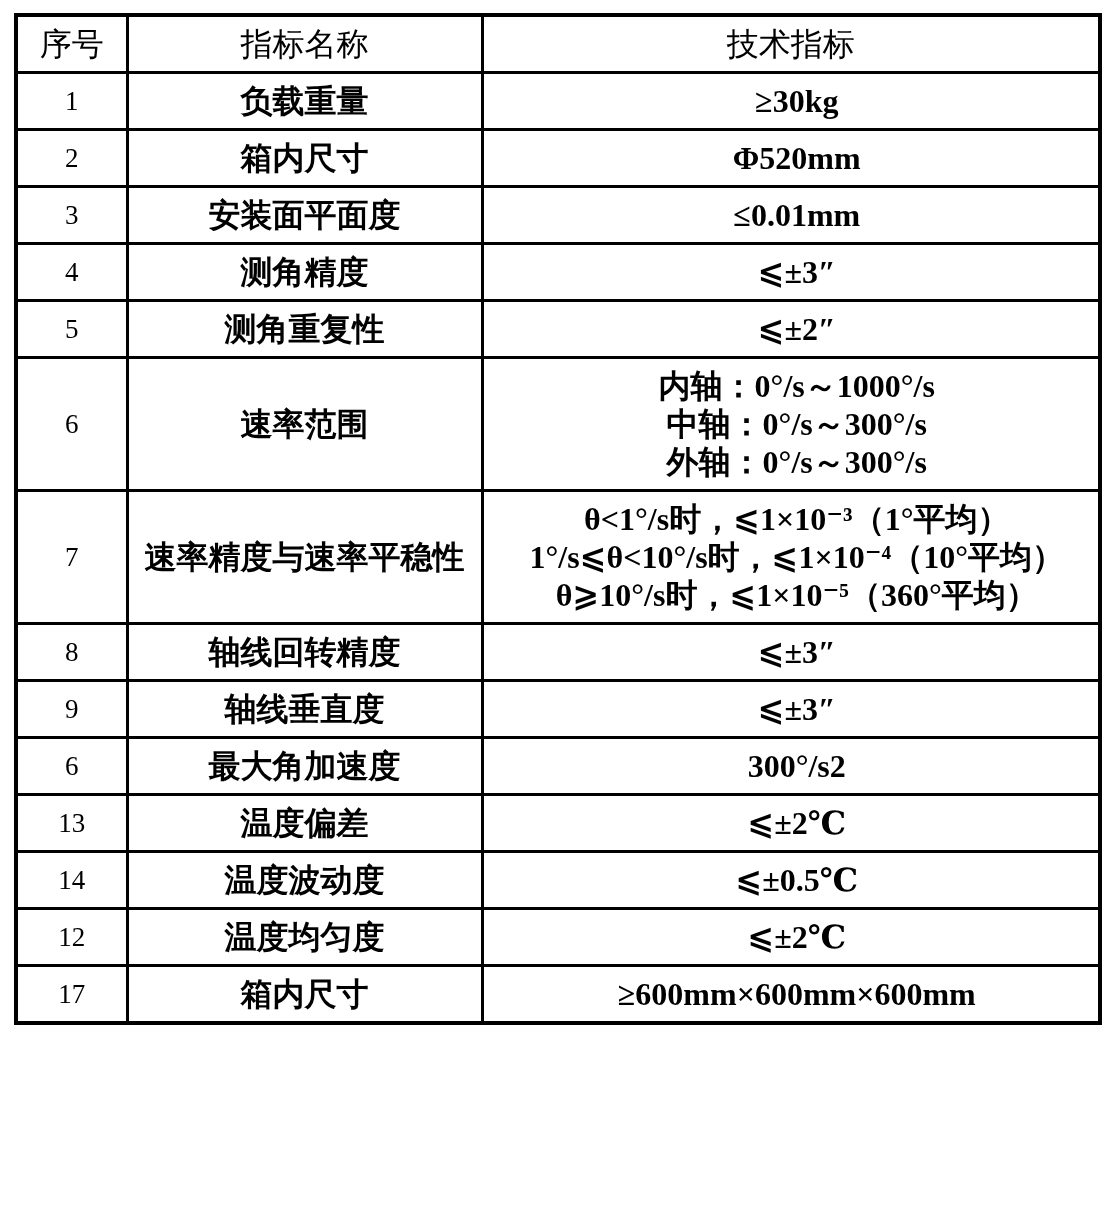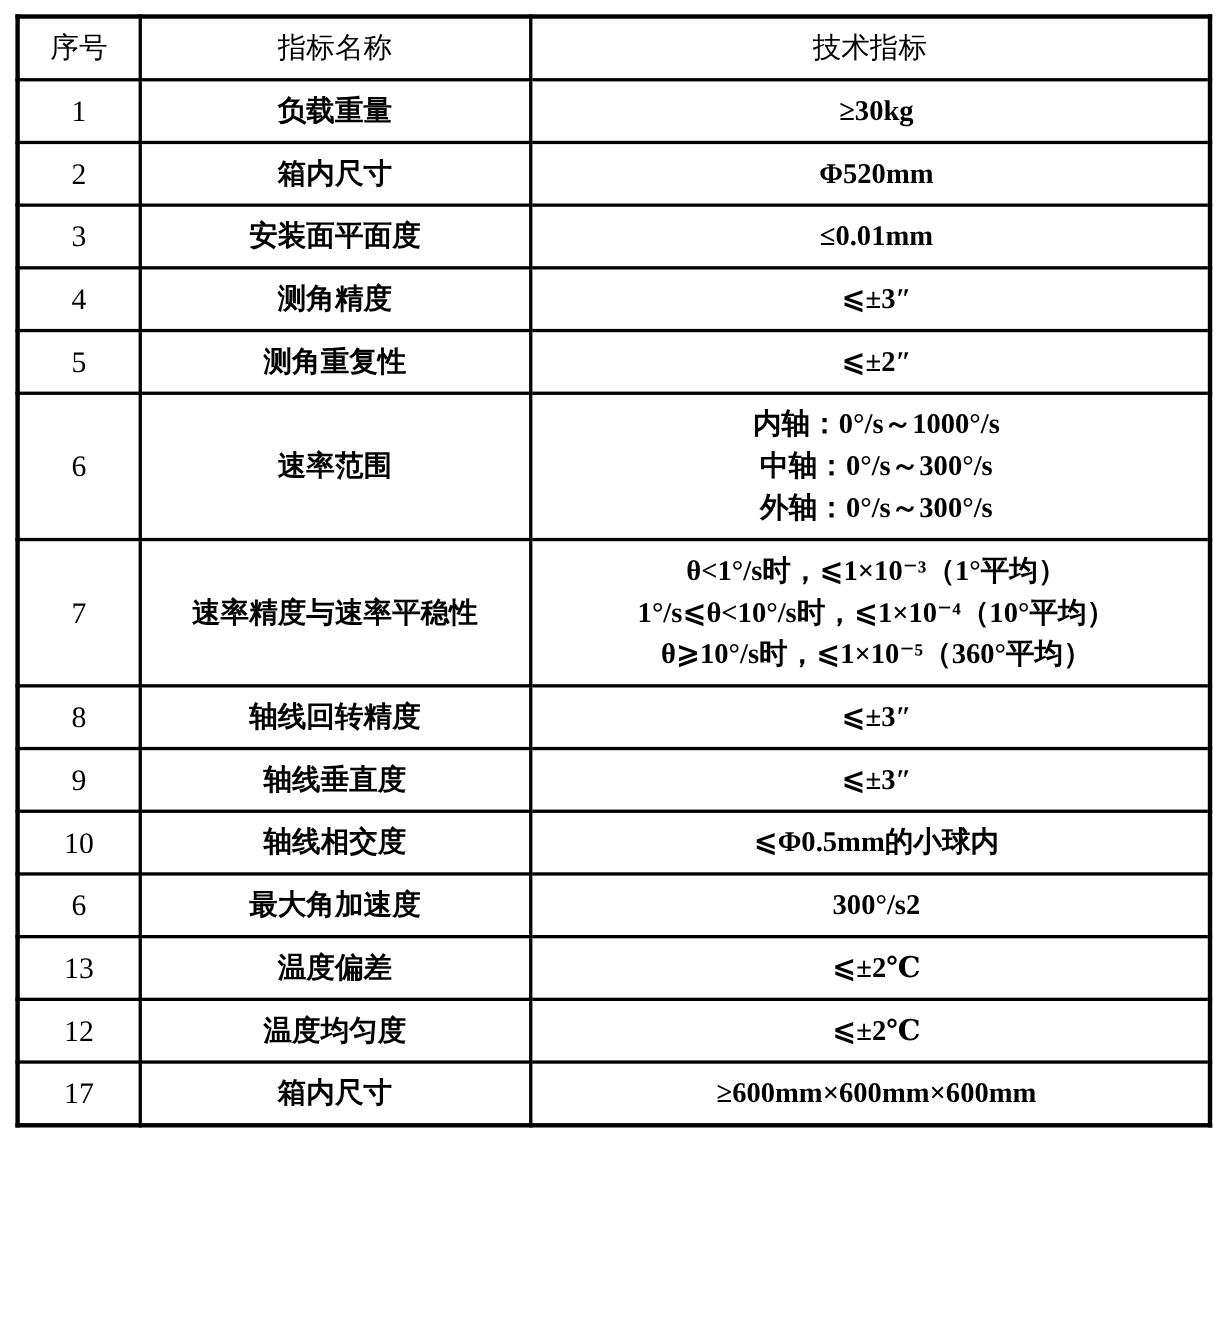--- a/index.html
+++ b/index.html
@@ -28,21 +28,21 @@
     border: 4px solid #000000;
   }
   col.c1 { width: 111px; }
   col.c2 { width: 355px; }
   col.c3 { width: 618px; }
   th, td {
     border: 3px solid #000000;
     text-align: center;
     vertical-align: middle;
     padding: 8px 4px;
-    font-size: 26px;
+    font-size: 32px;
     line-height: 38px;
     overflow: hidden;
   }
   th {
     font-weight: normal;
   }
   td.no-cell {
     font-weight: normal;
     font-size: 27px;
   }
@@ -137,38 +137,38 @@
           </td>
         </tr>
         <tr>
           <td class="no-cell">9</td>
           <td class="name-cell">轴线垂直度</td>
           <td class="spec-cell">
             <span class="spec-line">⩽±3″</span>
           </td>
         </tr>
         <tr>
-          <td class="no-cell">10</td>
-          <td class="name-cell">轴线相交度</td>
-          <td class="spec-cell">
-            <span class="spec-line">⩽Φ0.5mm的小球内</span>
-          </td>
-        </tr>
-        <tr>
           <td class="no-cell">6</td>
           <td class="name-cell">最大角加速度</td>
           <td class="spec-cell">
             <span class="spec-line">300°/s2</span>
           </td>
         </tr>
         <tr>
           <td class="no-cell">13</td>
           <td class="name-cell">温度偏差</td>
           <td class="spec-cell">
             <span class="spec-line">⩽±2℃</span>
+          </td>
+        </tr>
+        <tr>
+          <td class="no-cell">14</td>
+          <td class="name-cell">温度波动度</td>
+          <td class="spec-cell">
+            <span class="spec-line">⩽±0.5℃</span>
           </td>
         </tr>
         <tr>
           <td class="no-cell">12</td>
           <td class="name-cell">温度均匀度</td>
           <td class="spec-cell">
             <span class="spec-line">⩽±2℃</span>
           </td>
         </tr>
         <tr>

